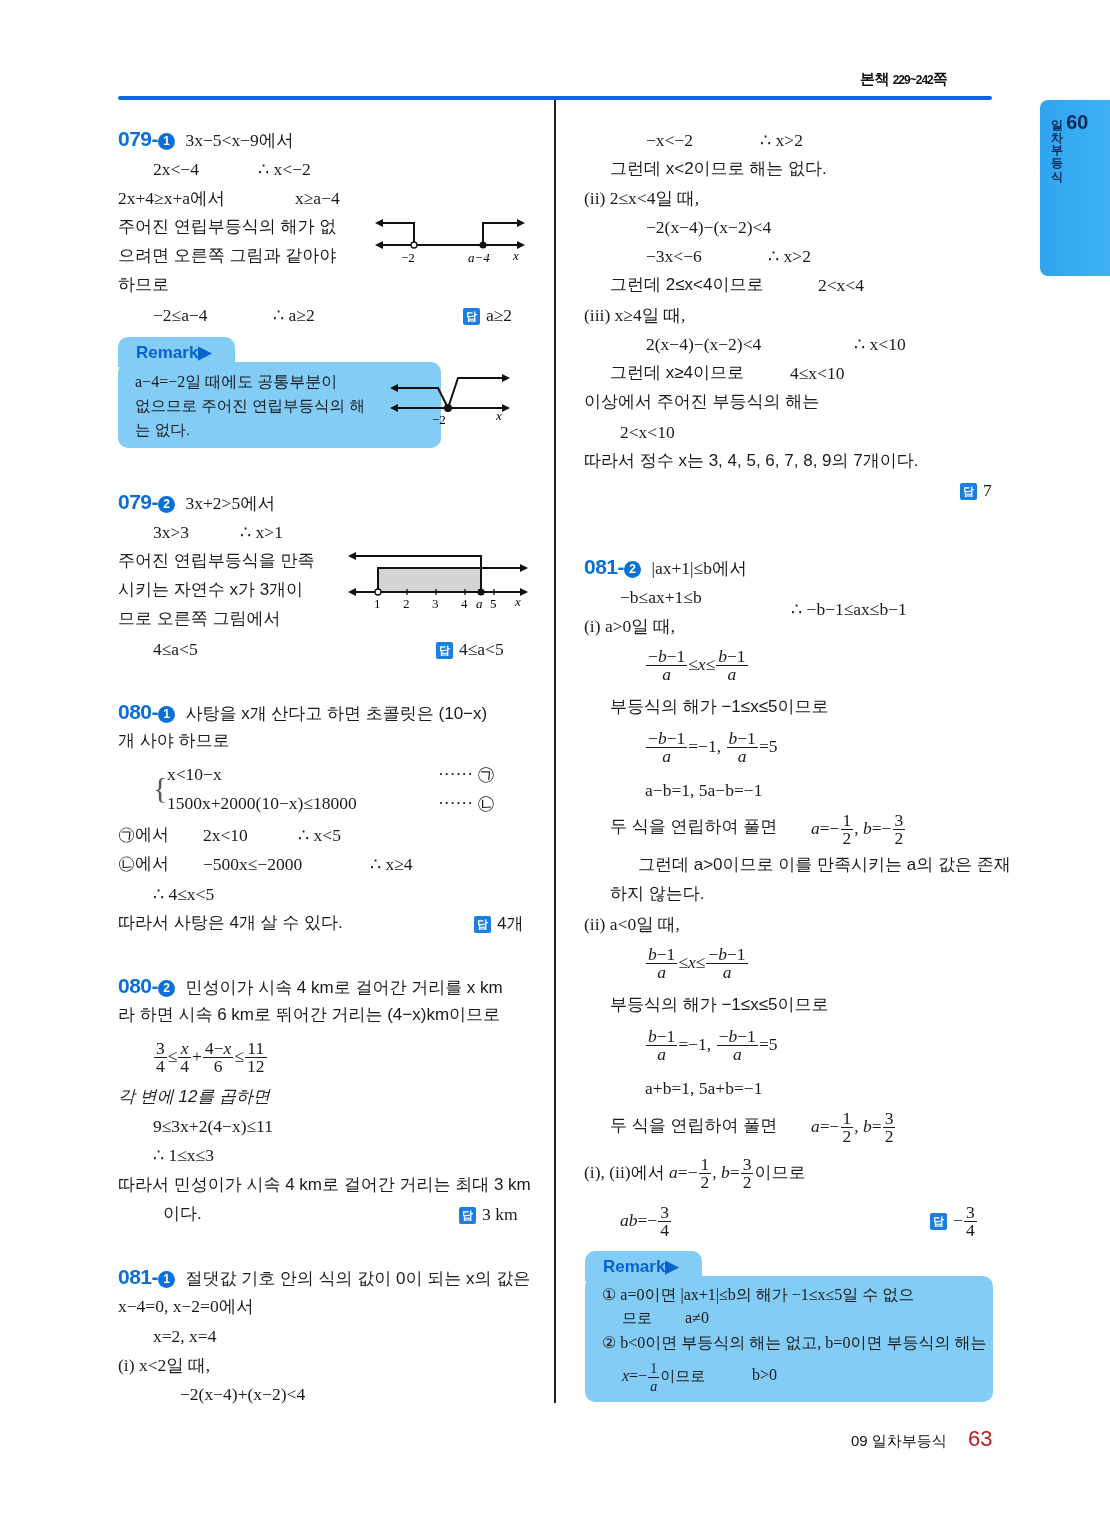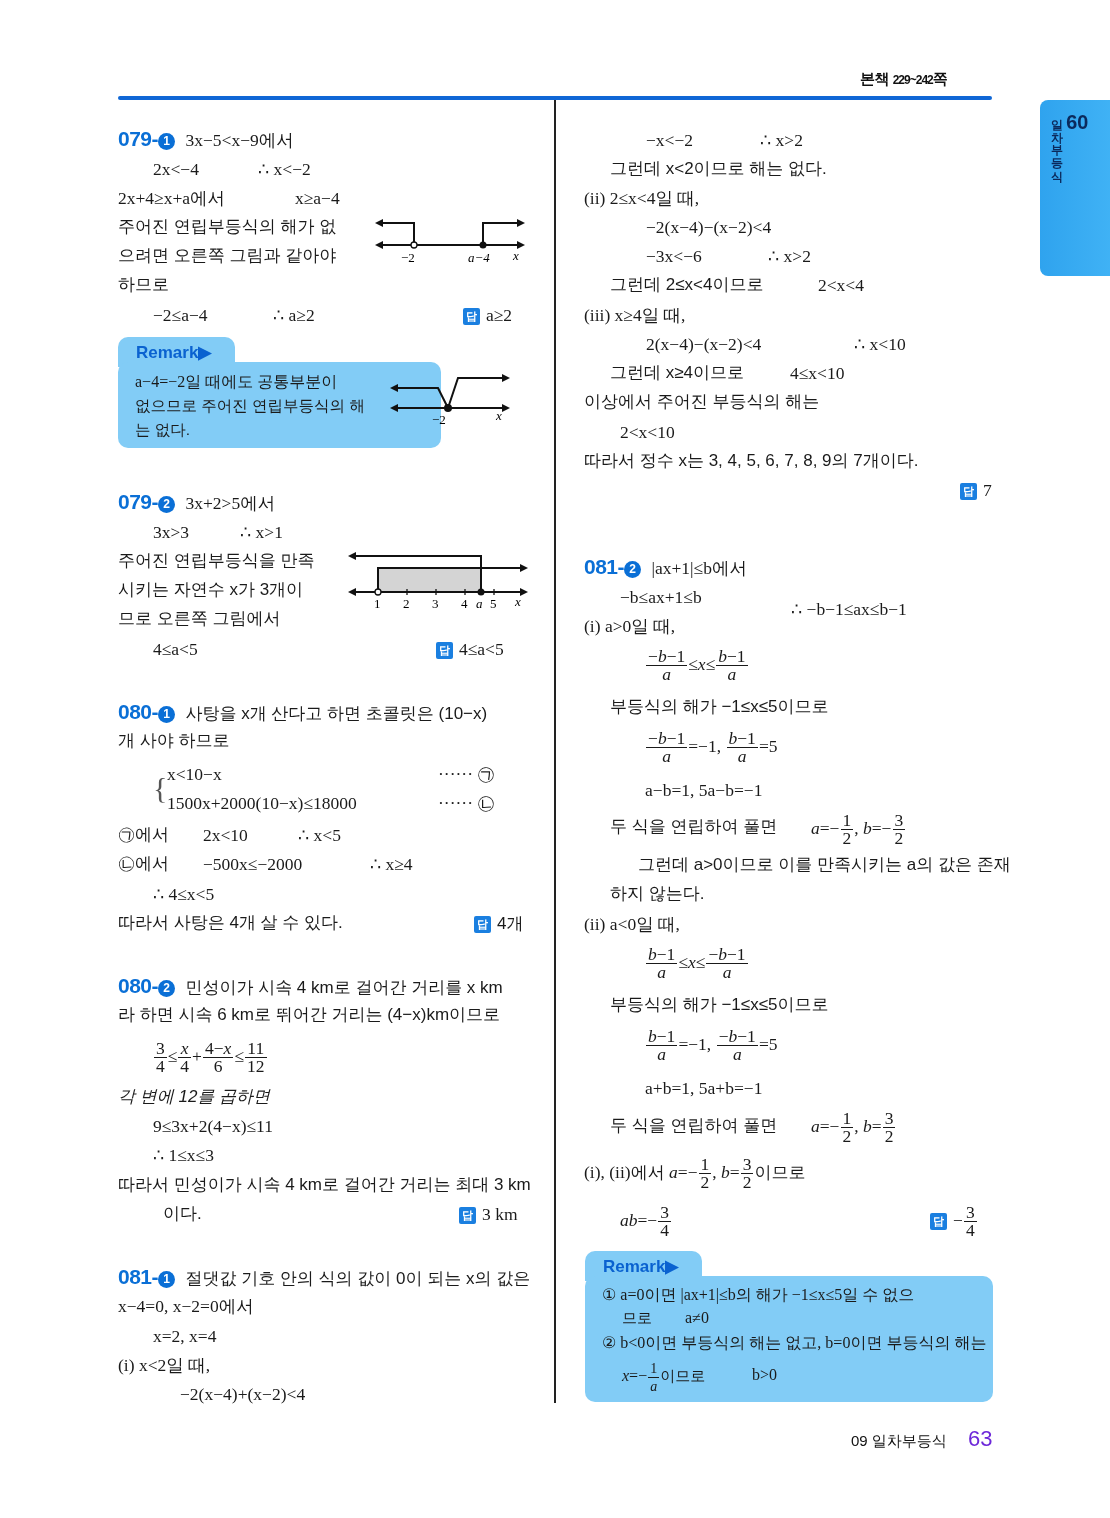--- a/index.html
+++ b/index.html
@@ -25,21 +25,21 @@
   .frac { display: inline-block; vertical-align: middle; text-align: center; line-height: 17px; margin: 0 1px; }
   .frac > span { display: block; padding: 0 2px; }
   .frac > span:first-child { border-bottom: 1.3px solid #1a1a1a; }
 
   .remark { position: absolute; background: #82ccf6; border-radius: 10px; }
   .remark-tab { position: absolute; background: #82ccf6; border-radius: 10px 10px 0 0; }
   .remark-label { position: absolute; font-family: "Liberation Sans", sans-serif; font-weight: bold; color: #0a62d0; font-size: 17px; }
   .remark .rline { position: absolute; font-size: 16px; white-space: nowrap; }
 
   .footer-chap { position: absolute; left: 851px; top: 1432px; font-family: "Liberation Sans", sans-serif; font-size: 15px; color: #111; }
-  .footer-page { position: absolute; left: 968px; top: 1426px; font-family: "Liberation Sans", sans-serif; font-size: 22px; color: #6d28d9; }
+  .footer-page { position: absolute; left: 968px; top: 1426px; font-family: "Liberation Sans", sans-serif; font-size: 22px; color: #b91c1c; }
   svg { position: absolute; overflow: visible; }
 </style>
 </head>
 <body>
 
 <div class="header-ref">
   <span>본책</span>
   <span class="num">229~242</span><span>쪽</span>
 </div>
 <div class="header-rule"></div>

